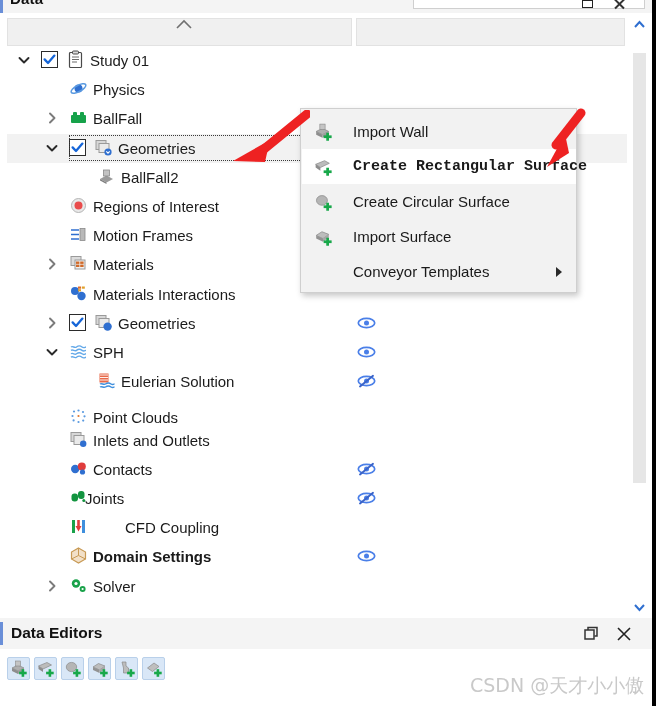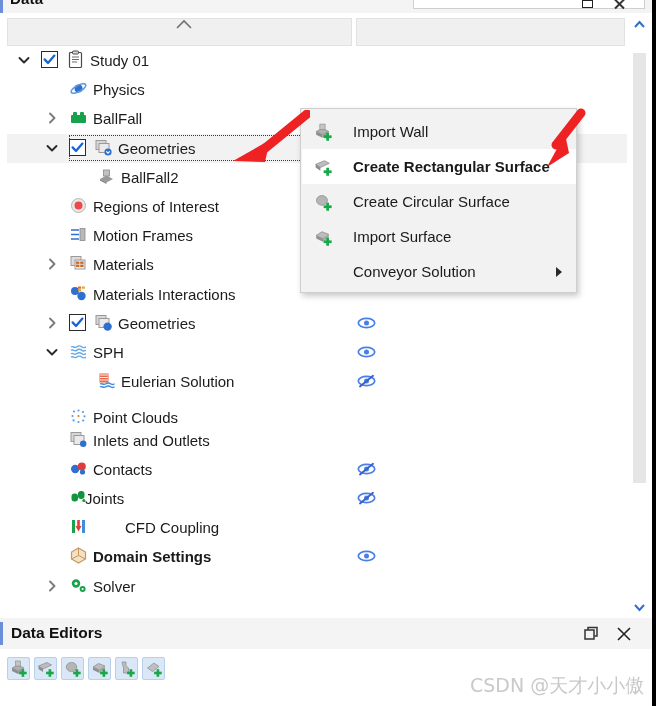--- a/index.html
+++ b/index.html
@@ -516,21 +516,21 @@
           <path d="M3 9 L9 12 L9 15 L3 12 Z" fill="#8d8d8d"></path>
           <path d="M9 12 L15 9 L15 12 L9 15 Z" fill="#9c9c9c"></path>
           <rect x="6.5" y="2" width="5" height="5" fill="#c4c4c4" stroke="#8a8a8a" stroke-width=".6"></rect>
           <g transform="translate(9.5,9.5)">
             <rect x="0.6" y="3.2" width="7.6" height="2.6" fill="#18a84a"></rect>
             <rect x="3.1" y="0.7" width="2.6" height="7.6" fill="#18a84a"></rect>
           </g>
         </svg></span>
       <span class="mi-label">Import Wall</span>
     </div>
-    <div class="ctx-item hl" style="top: 40px;">
+    <div class="ctx-item hl" style="top: 40px; font-family: Liberation Mono, monospace;">
       <span class="mi-icon"><svg width="20" height="20" viewBox="0 0 19 19">
           <path d="M2.5 7 L11 3.5 L15.5 6 L7 10 Z" fill="#bcbcbc" stroke="#8a8a8a" stroke-width=".7"></path>
           <path d="M2.5 7 L7 10 L7 13 L2.5 10 Z" fill="#8d8d8d"></path>
           <g transform="translate(9.5,9.5)">
             <rect x="0.6" y="3.2" width="7.6" height="2.6" fill="#18a84a"></rect>
             <rect x="3.1" y="0.7" width="2.6" height="7.6" fill="#18a84a"></rect>
           </g>
         </svg></span>
       <span class="mi-label">Create Rectangular Surface</span>
     </div>
@@ -550,21 +550,21 @@
           <path d="M3 8 L9.5 11 L9.5 14 L3 11 Z" fill="#929292"></path>
           <path d="M9.5 11 L15 7 L15 10 L9.5 14 Z" fill="#a6a6a6"></path>
           <g transform="translate(9.5,9.5)">
             <rect x="0.6" y="3.2" width="7.6" height="2.6" fill="#18a84a"></rect>
             <rect x="3.1" y="0.7" width="2.6" height="7.6" fill="#18a84a"></rect>
           </g>
         </svg></span>
       <span class="mi-label">Import Surface</span>
     </div>
     <div class="ctx-item" style="top: 145px;">
-      <span class="mi-label">Conveyor Solution</span>
+      <span class="mi-label">Conveyor Templates</span>
       <span class="mi-sub"></span>
     </div>
   </div>
 
 <svg class="redarrow" style="left:215px;top:110px;" width="95" height="60" viewBox="0 0 95 60">
   <path d="M92 4 L43 44" stroke="#ee2222" stroke-width="9" stroke-linecap="round" fill="none"></path>
   <path d="M18 51 L55 30 L50 52 Z" fill="#ee2222"></path>
 </svg>
 
 <svg class="redarrow" style="left:525px;top:105px;" width="70" height="70" viewBox="0 0 70 70">

